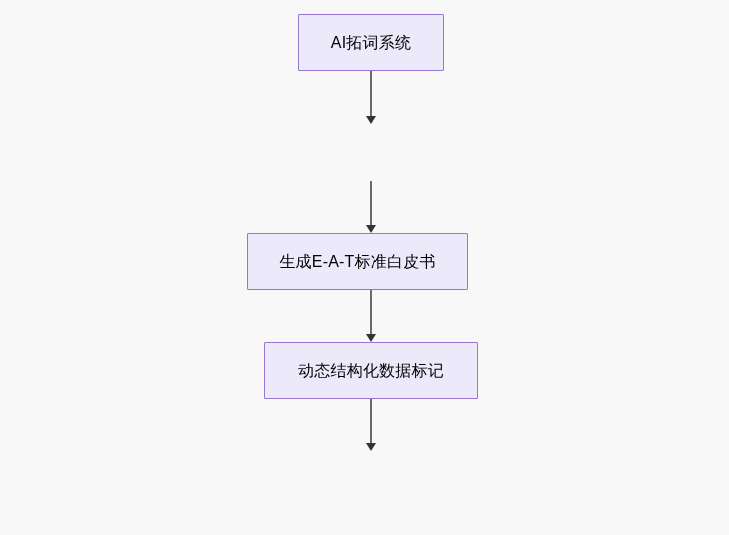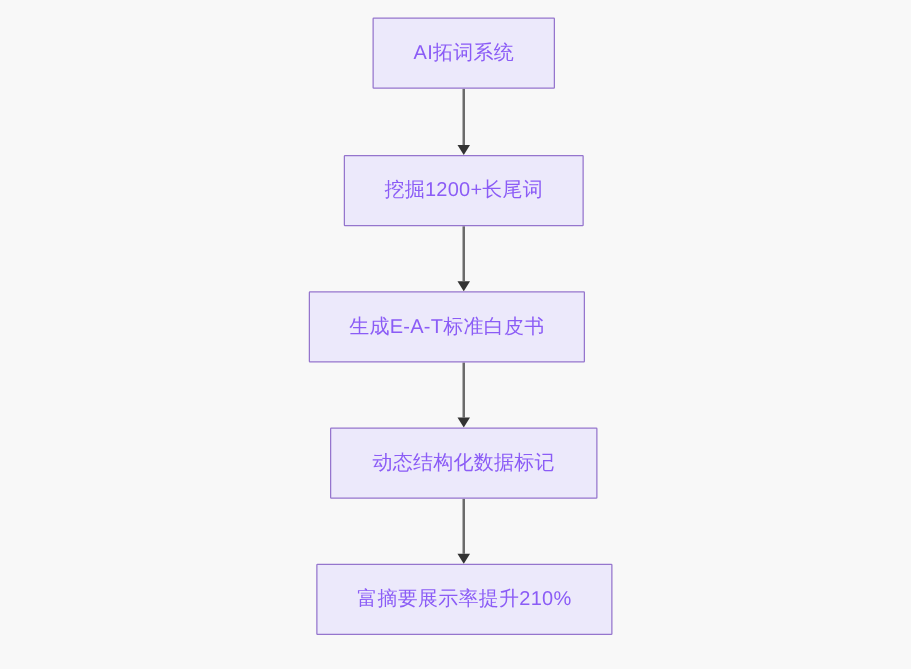--- a/index.html
+++ b/index.html
@@ -20,21 +20,21 @@
   }
   .node {
     position: absolute;
     box-sizing: border-box;
     background: #ece9fb;
     border: 1.6px solid #9575cd;
     border-radius: 1px;
     display: flex;
     align-items: center;
     justify-content: center;
-    color: #8b5cf6;
+    color: #000000;
     font-size: 16px;
     line-height: 1.2;
     letter-spacing: 0.2px;
     white-space: nowrap;
     user-select: none;
   }
   .node-label {
     display: block;
   }
   .connector {
@@ -81,29 +81,23 @@
 
   <div class="connector" style="left:366px; top:399px; height:52px;">
     <div class="shaft" style="height:44px;"></div>
     <div class="head"></div>
   </div>
 
   <div class="node" style="left:298px; top:14px; width:146px; height:57px;">
     <span class="node-label">AI拓词系统</span>
   </div>
 
-  <div class="node" style="left:275px; top:124px; width:192px; height:57px;">
-    <span class="node-label">挖掘1200+长尾词</span>
-  </div>
 
   <div class="node" style="left:247px; top:233px; width:221px; height:57px;">
     <span class="node-label">生成E-A-T标准白皮书</span>
   </div>
 
   <div class="node" style="left:264px; top:342px; width:214px; height:57px;">
     <span class="node-label">动态结构化数据标记</span>
   </div>
 
-  <div class="node" style="left:253px; top:451px; width:237px; height:57px;">
-    <span class="node-label">富摘要展示率提升210%</span>
-  </div>
 
 </div>
 
 </body></html>

